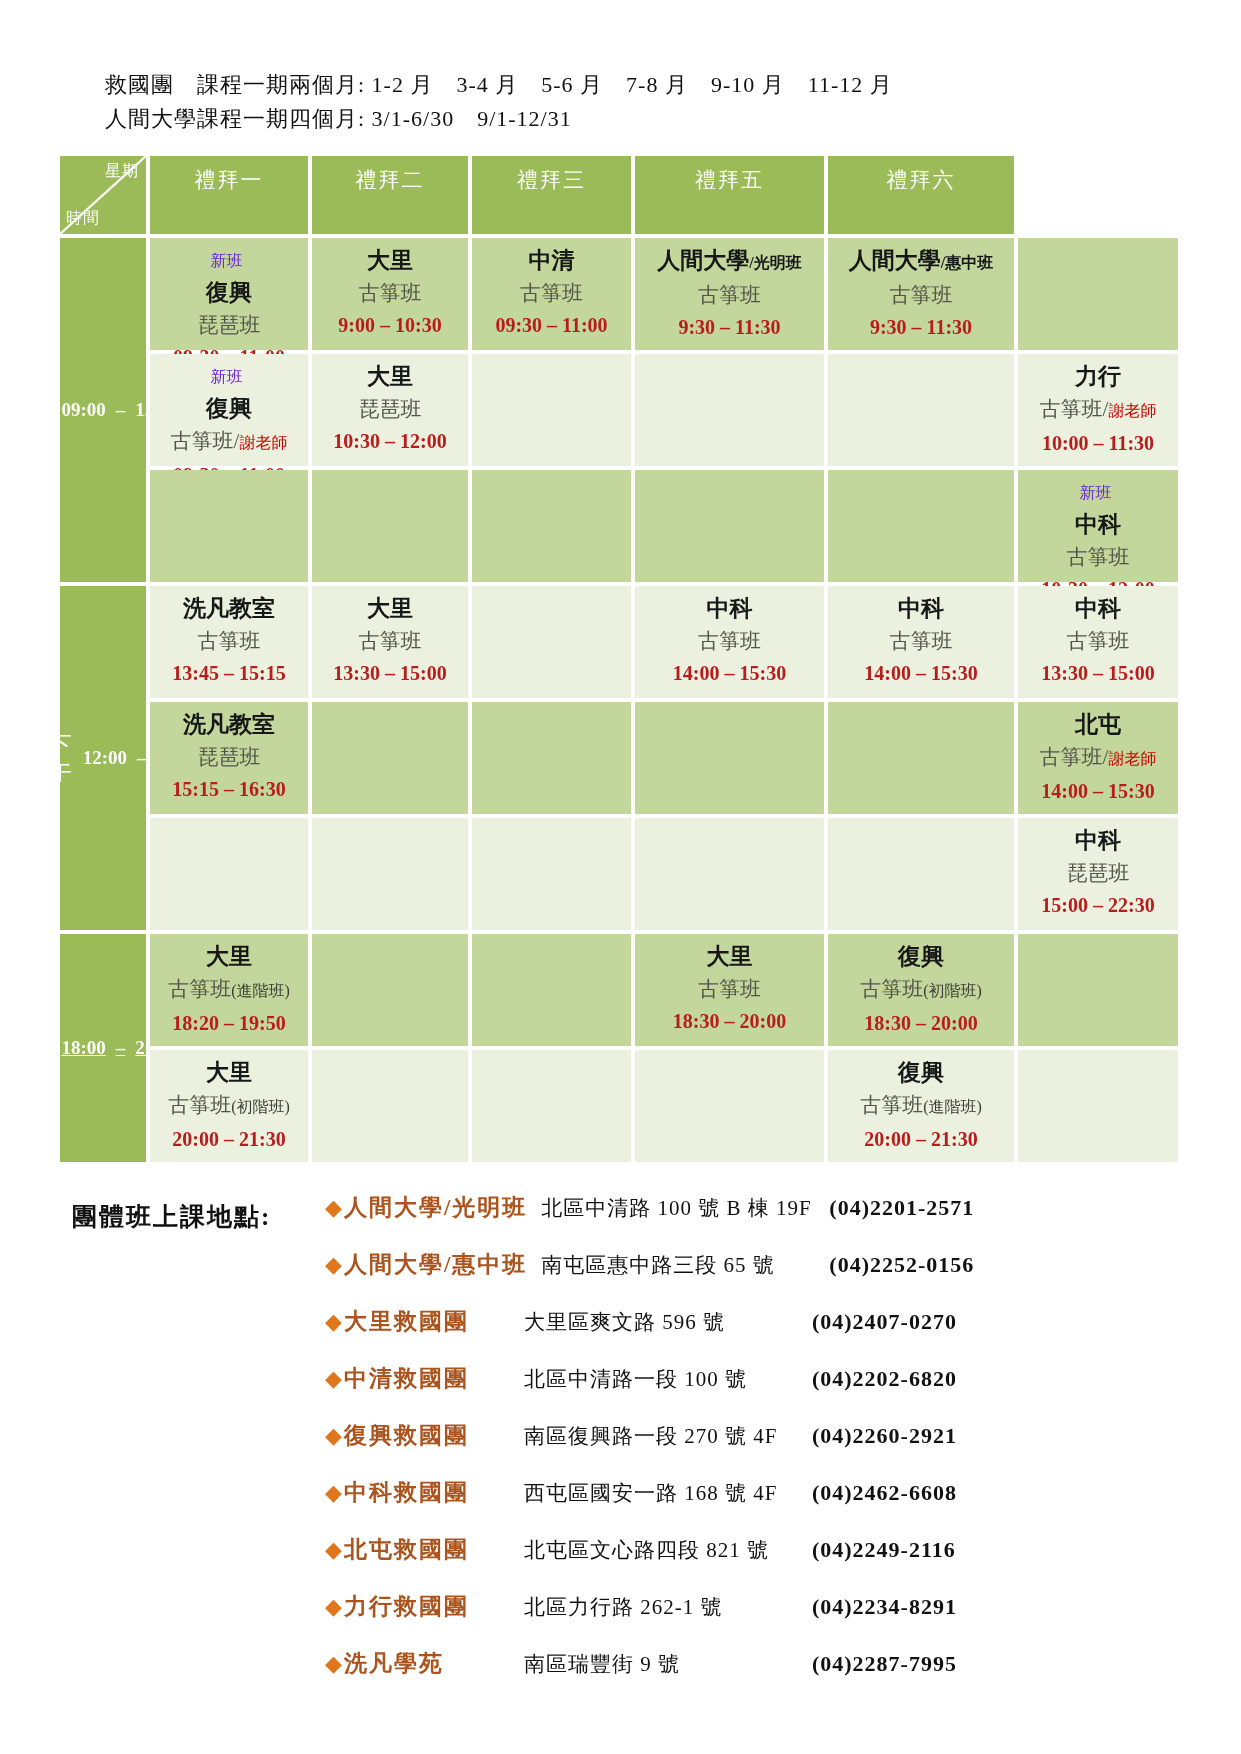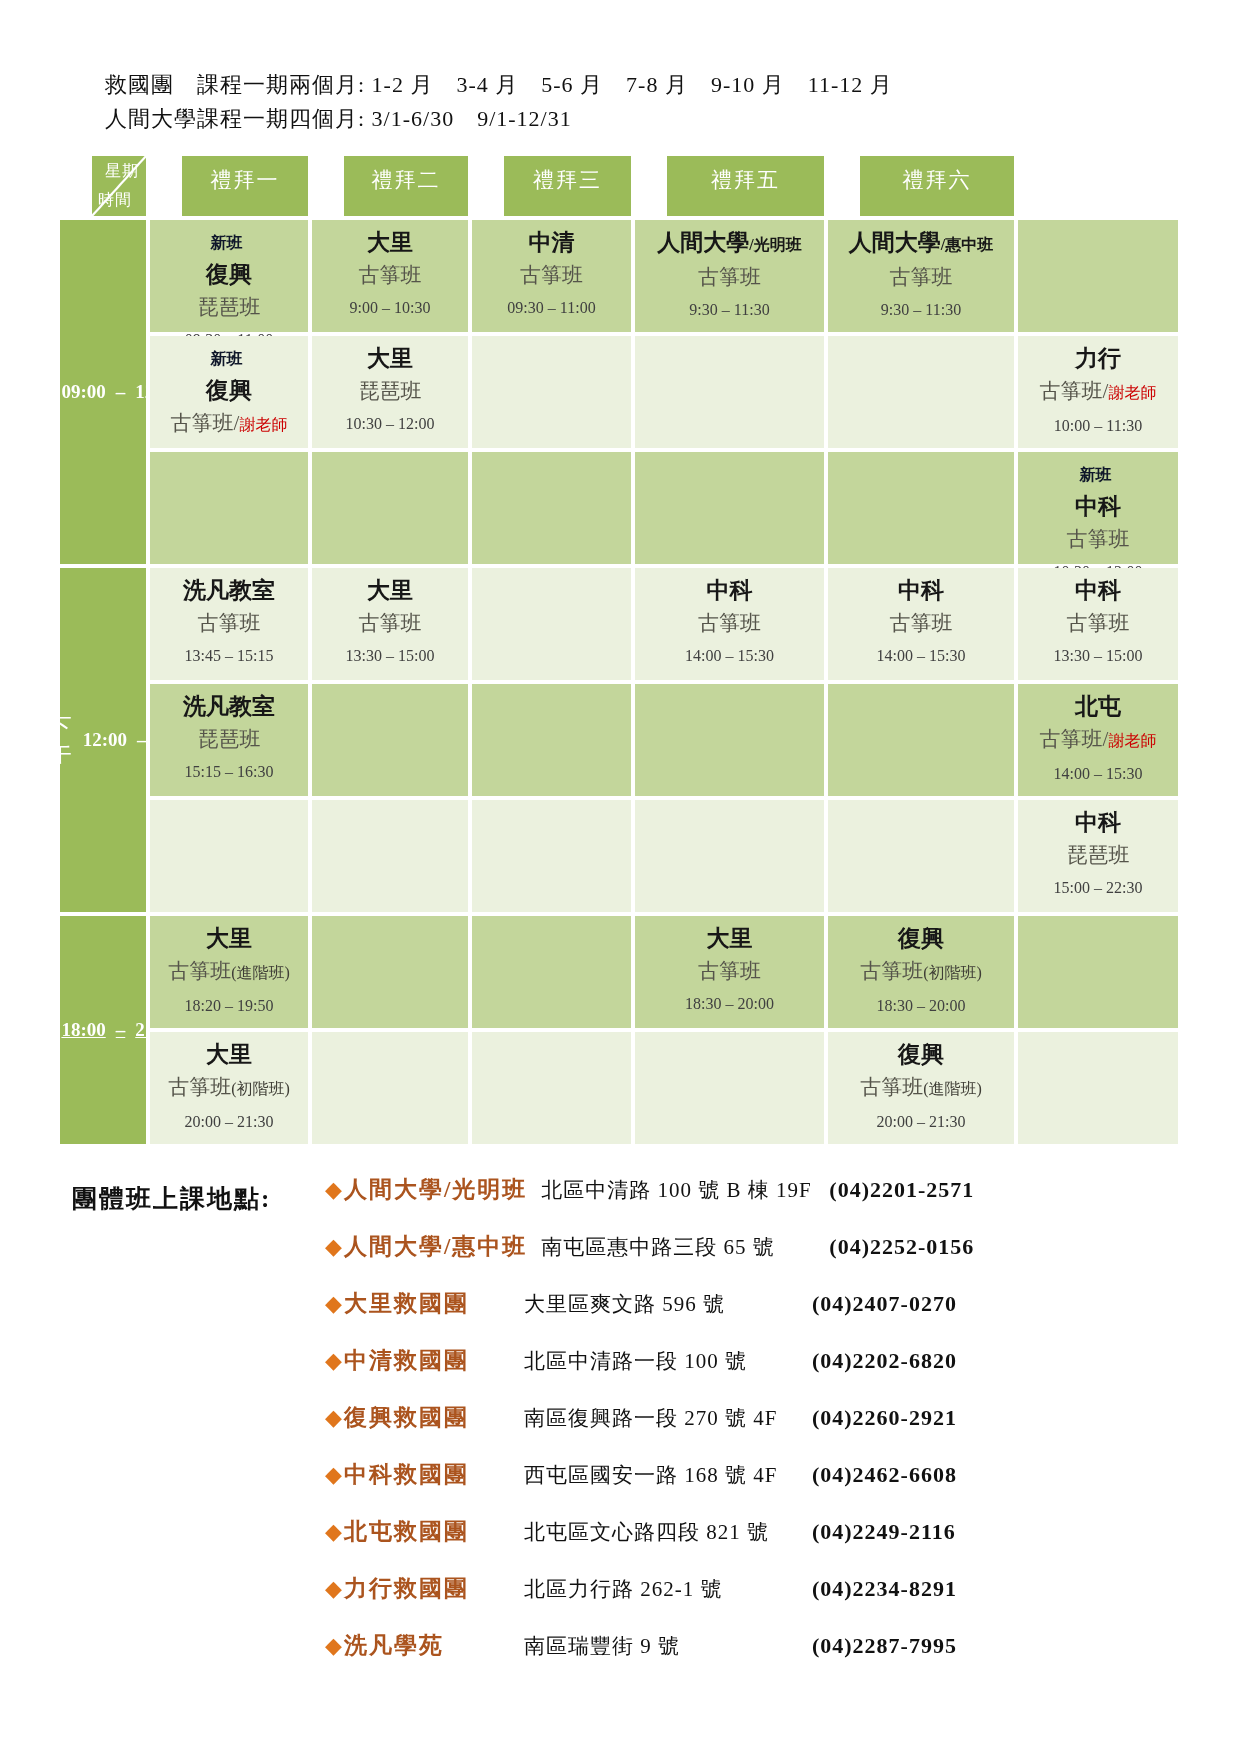--- a/index.html
+++ b/index.html
@@ -20,24 +20,23 @@
   .sub-line { font-size:22px; line-height:34px; letter-spacing:1px; }
 
   
   .sch { margin:20px 0 0 60px; width:1118px; }
   .grid {
     display:grid;
     grid-template-columns:86px 158px 156px 159px 189px 186px 160px;
     gap:4px; margin-bottom:4px;
   }
   .hcell {
-    background:#9bbb59; color:#fff; height:60px;
+    background:#9bbb59; color:#fff; height:78px;
     font-size:21px; text-align:center; padding-top:10px; box-sizing:border-box;
     letter-spacing:2px;
-    margin-left:32px;
   }
   .corner {
     position:relative; padding:0;
     background:linear-gradient(to bottom right,
       #9bbb59 calc(50% - 1.6px), #ffffff calc(50% - 0.6px),
       #ffffff calc(50% + 0.6px), #9bbb59 calc(50% + 1.6px));
   }
   .corner .wk { position:absolute; top:5px; right:7px; font-size:16px; letter-spacing:1px; }
   .corner .tm { position:absolute; bottom:5px; left:6px; font-size:16px; letter-spacing:1px; }
   .block { grid-auto-rows:112px; }
@@ -45,26 +44,26 @@
     background:#9bbb59; color:#fff;
     display:flex; align-items:center; justify-content:center;
     gap:10px;
   }
   .rowlabel .big { font-size:24px; letter-spacing:1px; line-height:26px; }
   .rowlabel .tme { font-size:19px; font-weight:bold; line-height:20px; }
   .cell { box-sizing:border-box; padding-top:7px; text-align:center; }
   .cell.medium { background:#c3d69b; }
   .cell.light  { background:#ebf1de; }
   .cl-line1 { font-size:23px; font-weight:bold; color:#171717; line-height:32px; white-space:nowrap; }
-  .cl-badge { font-size:16px; font-weight:bold; color:#0f172a; margin-right:5px; }
+  .cl-badge { font-size:16px; font-weight:normal; color:#6d28d9; margin-right:5px; }
   .cl-locsm { font-size:16px; }
   .cl-line2 { font-size:21px; color:#55544a; line-height:32px; white-space:nowrap; }
   .cl-note  { font-size:16px; color:#3f3e36; }
   .cl-teacher { font-size:16px; color:#cc0000; }
-  .cl-line3 { font-size:16px; font-weight:normal; color:#404040; line-height:33px; }
+  .cl-line3 { font-size:20px; font-weight:bold; color:#b91c1c; line-height:33px; }
 
   
   .locs { display:flex; margin:30px 0 0 72px; }
   .locs-heading { width:253px; font-size:25px; letter-spacing:2px; font-weight:600; padding-top:8px; }
   .loc-list { }
   .loc-item { display:flex; align-items:baseline; height:57px; }
   .loc-bullet { color:#e0761c; font-size:22px; margin-right:2px; }
   .loc-name { font-size:23px; font-weight:bold; color:#ab541e; letter-spacing:2px; min-width:166px; }
   .loc-address { font-size:21px; letter-spacing:1px; min-width:288px; margin-left:14px; }
   .loc-phone { font-size:22px; font-weight:bold; letter-spacing:1px; }

